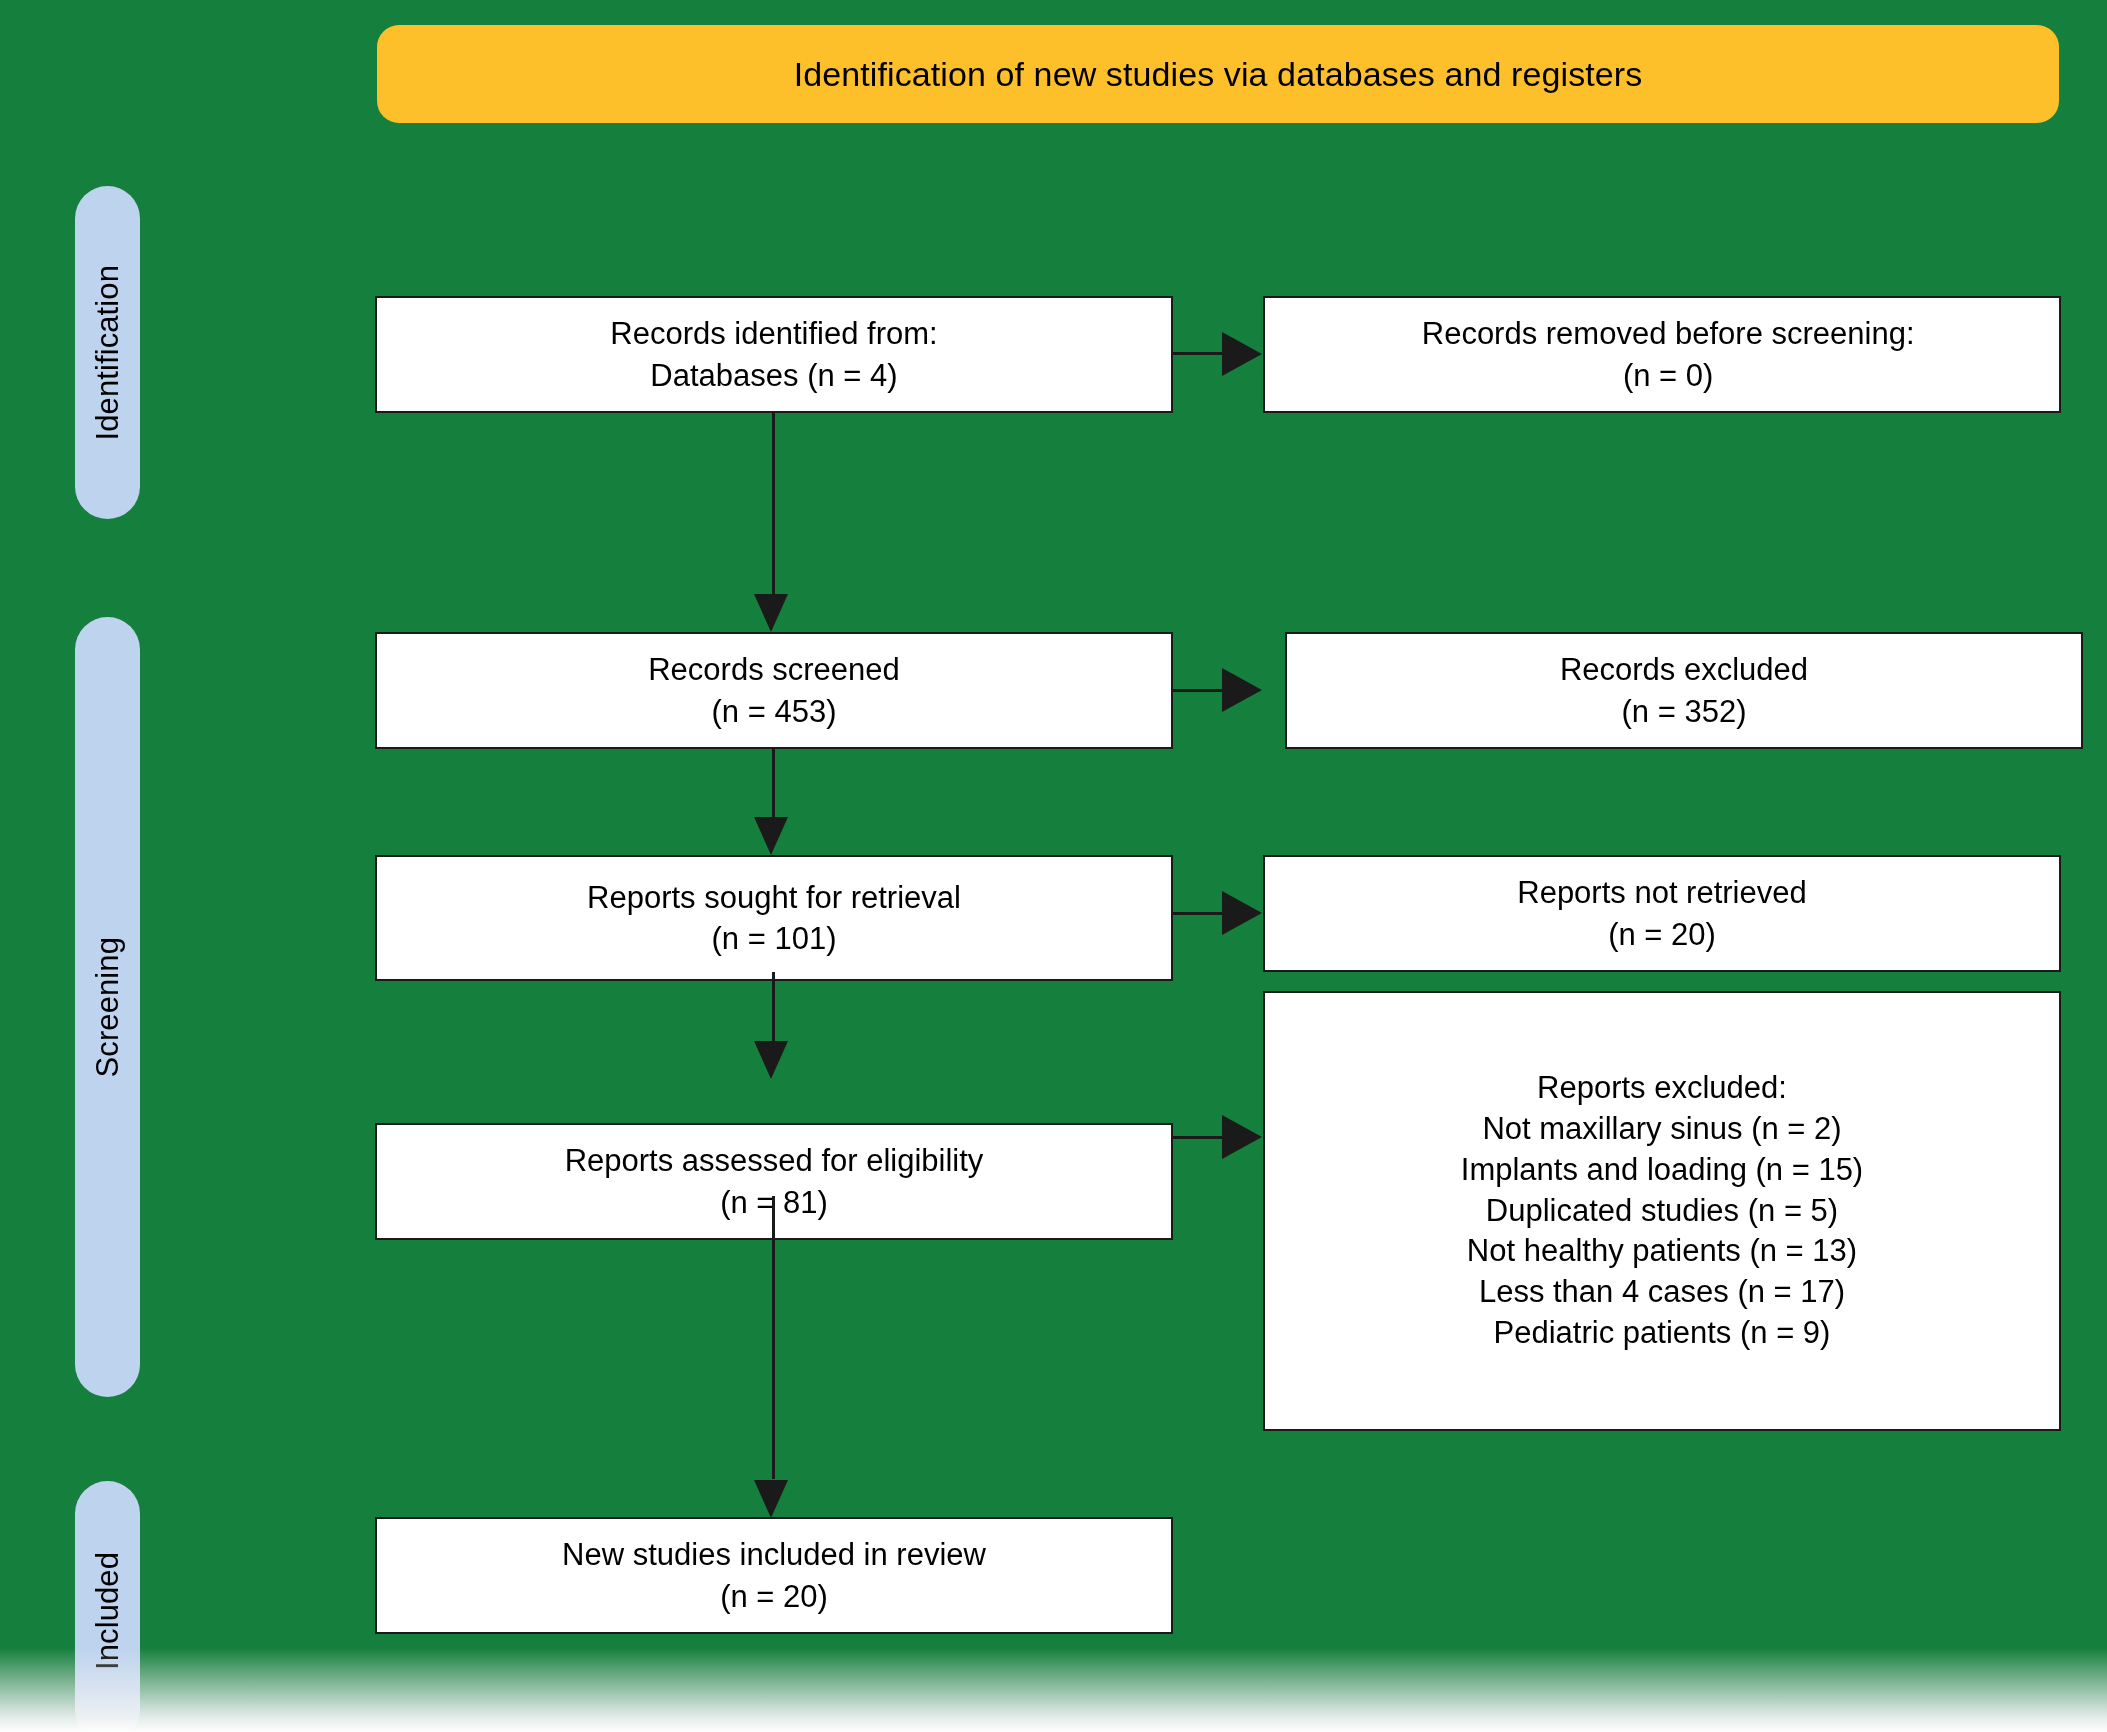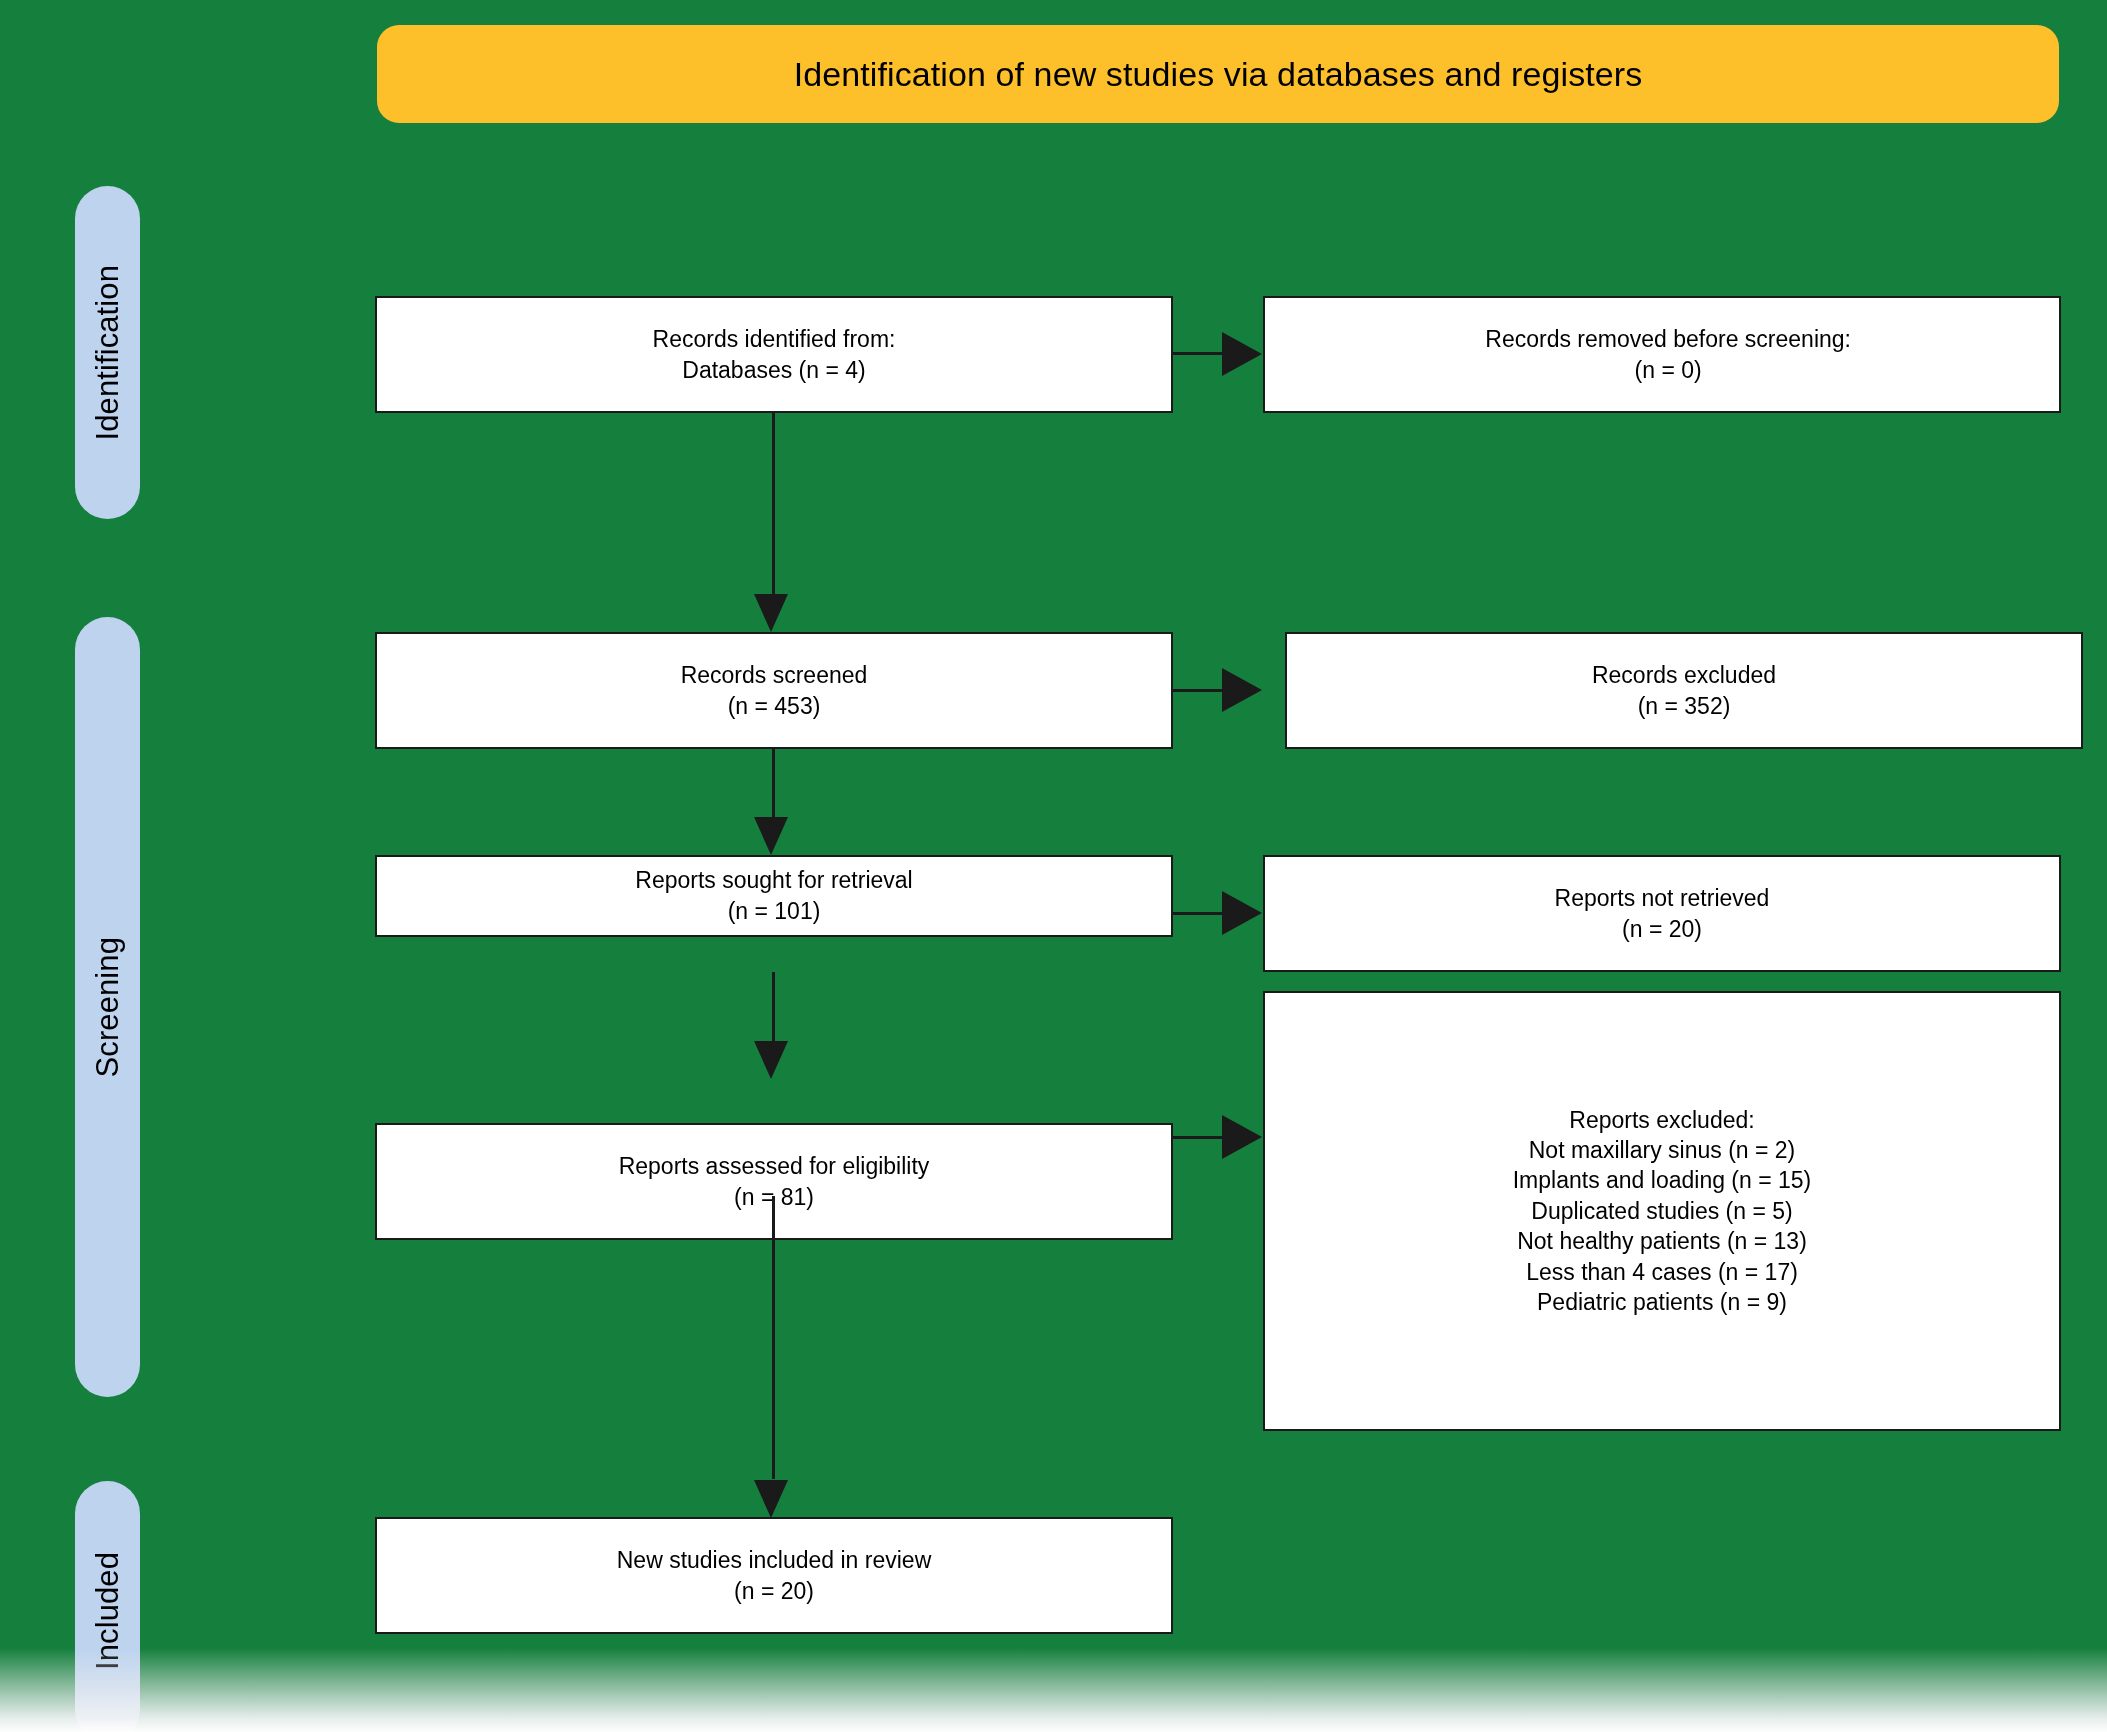--- a/index.html
+++ b/index.html
@@ -83,34 +83,34 @@
     background: #ffffff;
     border: 2px solid #1a1a1a;
     box-sizing: border-box;
     display: flex;
     flex-direction: column;
     align-items: center;
     justify-content: center;
     padding: 5.2px 11.7px;
   }
   .flow-box .line {
-    font-size: 23px;
+    font-size: 31px;
     line-height: 1.33;
     text-align: center;
     color: #000;
     white-space: nowrap;
   }
   .flow-box.excl .line {
     line-height: 1.32;
   }
 
   
   #box-identified   { left: 375px; top: 296px;  width: 798px; height: 117px; }
   #box-screened     { left: 375px; top: 632px;  width: 798px; height: 117px; }
-  #box-sought       { left: 375px; top: 855px; width: 798px; height: 82px; }
+  #box-sought       { left: 375px; top: 855px; width: 798px; height: 126px; }
   #box-assessed     { left: 375px; top: 1079px; width: 798px; height: 117px; margin-top: 44px; }
   #box-included     { left: 375px; top: 1517px; width: 798px; height: 117px; }
 
   
   #box-removed      { left: 1263px; top: 296px;  width: 798px; height: 117px; padding-left: 24px; }
   #box-excluded-rec { left: 1285px; top: 632px;  width: 798px; height: 117px; }
   #box-notretrieved { left: 1263px; top: 855px; width: 798px; height: 117px; }
   #box-reports-excl { left: 1263px; top: 991px; width: 798px; height: 440px; }
 
   

